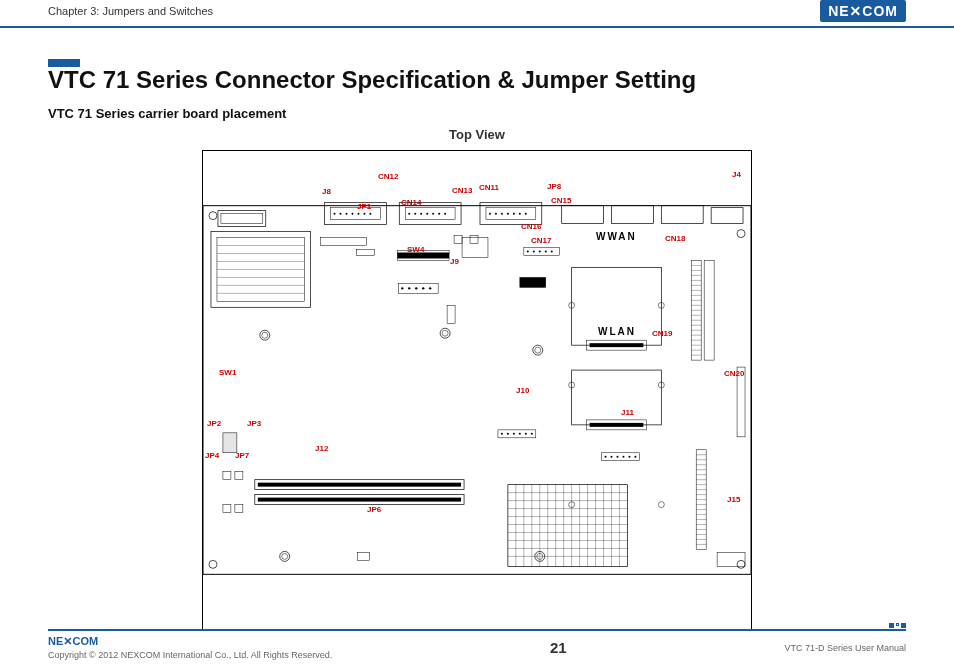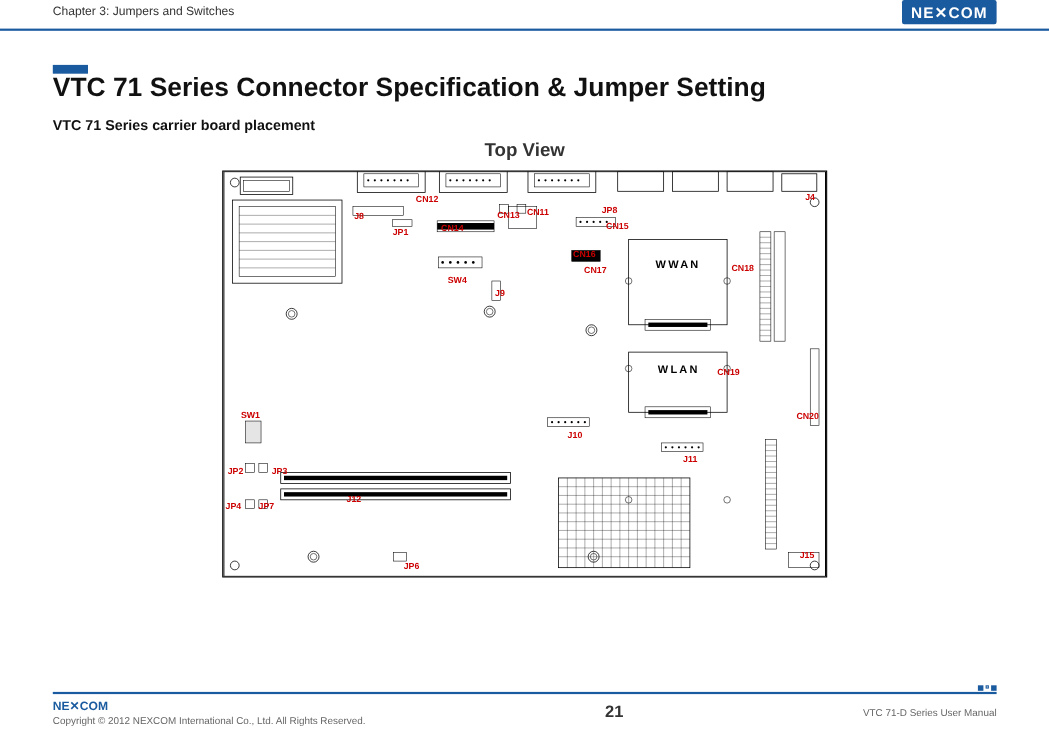--- a/index.html
+++ b/index.html
@@ -73,28 +73,28 @@
     }
     
     .description {
       font-size: 11px;
       color: #333;
       margin-bottom: 14px;
     }
     
     .top-view-label {
       text-align: center;
-      font-size: 17px;
+      font-size: 13px;
       font-weight: bold;
       margin-bottom: 8px;
     }
     
     .diagram-container {
       width: 550px;
-      height: 370px;
+      height: 480px;
       margin: 0 auto;
       position: relative;
       border: 1.5px solid #000;
     }
     
     .lbl {
       position: absolute;
       font-size: 8px;
       color: #c00;
       font-weight: bold;

